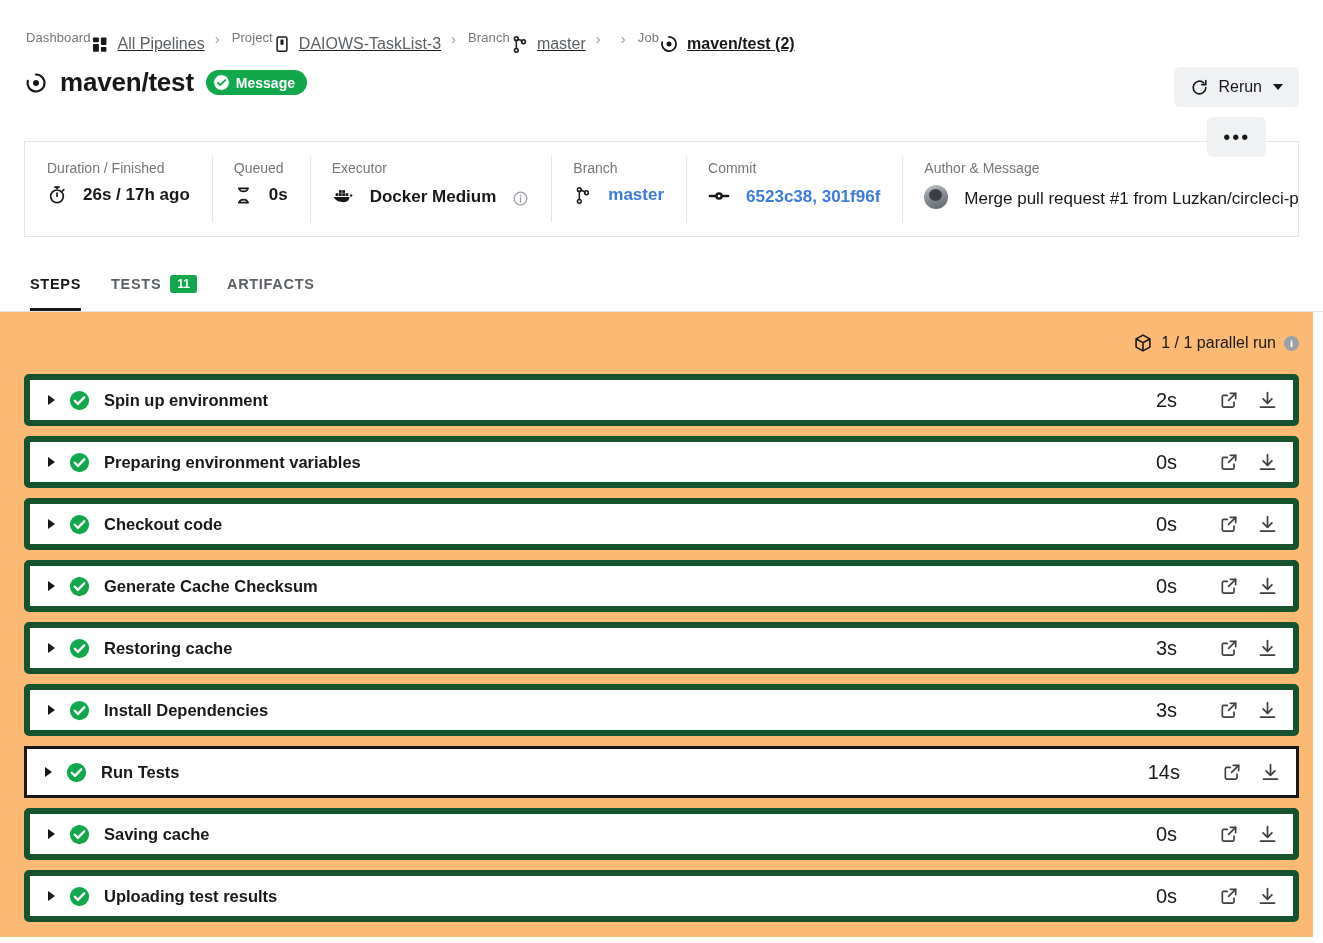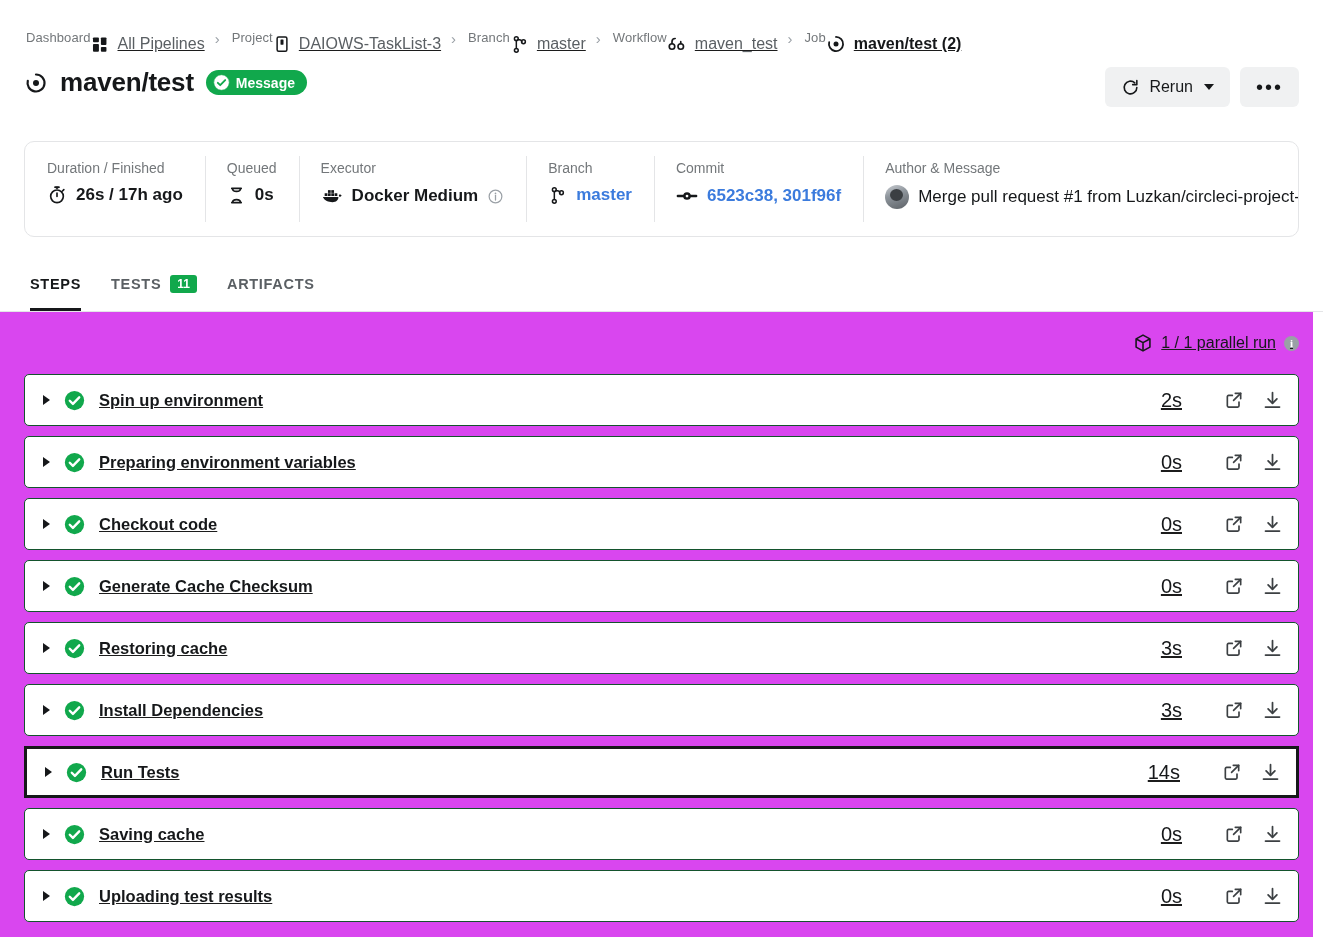--- a/index.html
+++ b/index.html
@@ -35,46 +35,46 @@
     height: 56px; margin-top: 8px;
   }
   .title-left { display:flex; align-items:center; gap:12px; }
   .job-title { font-size: 26px; font-weight: bold; color:#16181a; letter-spacing:-.2px; }
   .badge-success {
     display:inline-flex; align-items:center; gap:6px;
     background:#11a84c; color:#ffffff;
     border-radius: 999px; padding: 4px 12px 4px 7px;
     font-size: 14px; font-weight: bold;
   }
-  .title-right { display:flex; align-items:center; gap:10px; }
+  .title-right { display:flex; align-items:center; gap:10px;flex-direction:column; }
   .btn {
     display:inline-flex; align-items:center; gap:9px;
     background:#f0f1f2; border:none; border-radius:6px;
     height: 40px; padding: 0 16px;
     font-size: 16px; color:#16181a; cursor:pointer;
     font-family:"Liberation Sans", sans-serif;
   }
   .btn-dots { padding: 0 16px; letter-spacing: 2px; font-size:20px; line-height:1; }
   .caret { width:0;height:0;border-left:5px solid transparent;border-right:5px solid transparent;border-top:6px solid #16181a; margin-left:2px;}
 
   
   .infopanel {
     margin-top: 18px;
-    border: 1px solid #e4e5e7; border-radius: 10px;
+    border: 1px solid #e4e5e7; border-radius: 0;
     background:#ffffff;
     display:flex; align-items:stretch;
     height: 96px;
     overflow:hidden;
   }
   .infocell { padding: 18px 22px 0 22px; position:relative; display:flex; flex-direction:column; gap:9px;}
   .infocell + .infocell::before {
     content:""; position:absolute; left:0; top:14px; bottom:14px; width:1px; background:#e4e5e7;
   }
   .info-label { font-size:14px; color:#73777a; white-space:nowrap; }
-  .info-value { display:flex; align-items:center; gap:9px; font-size:17px; font-weight:bold; color:#16181a; white-space:nowrap;}
+  .info-value { display:flex; align-items:flex-end; gap:16px; font-size:17px; font-weight:bold; color:#16181a; white-space:nowrap;}
   .info-value .linky { color:#3b7bdd; font-weight:bold; }
   .avatar {
     width:24px;height:24px;border-radius:50%;
     background: linear-gradient(160deg,#c9cdd2 0%, #8d949b 40%, #5c6166 100%);
     flex:none; overflow:hidden; position:relative;
   }
   .avatar::after{
     content:""; position:absolute; left:5px; top:4px; width:13px;height:12px;border-radius:50%;
     background:#3b3f43;
   }
@@ -90,33 +90,33 @@
     border-bottom: 3px solid transparent;
   }
   .tab.active { color:#16181a; border-bottom-color:#16181a; }
   .tab-badge {
     background:#11a84c; color:#fff; border-radius:3px;
     font-size:12px; font-weight:bold; padding: 2px 7px; letter-spacing:0;
   }
   .hr { height:1px; background:#e4e5e7; }
 
   
-  .content { background:#d946ef; padding: 0 24px 0 24px; height: 625px; position:relative;text-decoration:underline; }
+  .content { background:#fdba74; padding: 0 24px 0 24px; height: 625px; position:relative; }
   .parallel {
     display:flex; align-items:center; justify-content:flex-end; gap:8px;
     height: 62px; font-size:16px; color:#16181a;
   }
   .info-dot {
     width:15px;height:15px;border-radius:50%;background:#9aa0a6;color:#fff;
     font-size:11px; font-weight:bold; display:inline-flex;align-items:center;justify-content:center;
     font-family:"Liberation Serif", serif;
   }
   .steps { display:flex; flex-direction:column; gap:10px; }
   .step {
-    background:#ffffff; border:1px solid #14532d; border-radius:5px;
+    background:#ffffff; border:6px solid #14532d; border-radius:5px;
     height: 52px; display:flex; align-items:center;
     padding: 0 14px 0 18px;
   }
   .step.focused { border: 3px solid #16181a; border-radius:0; }
   .tri {
     width:0;height:0;border-top:5px solid transparent;border-bottom:5px solid transparent;
     border-left:7px solid #16181a; margin-right:14px; flex:none; cursor:pointer;
   }
   .step-name { font-size:16.5px; font-weight:bold; color:#16181a; margin-left:14px; }
   .spacer { flex:1; }
@@ -173,33 +173,20 @@
                 <circle cx="8" cy="19.4" r="2.4" fill="none" stroke="#16181a" stroke-width="1.9"></circle>
                 <circle cx="17" cy="8.5" r="2.4" fill="none" stroke="#16181a" stroke-width="1.9"></circle>
                 <path d="M8 7v10M9.8 5.6c3.6 0 5.2 1.2 5.2 3" fill="none" stroke="#16181a" stroke-width="1.9" stroke-linecap="round"></path>
               </svg>
             </span>
             <span class="crumb-text">master</span>
           </div>
         </div>
         <div class="sep-wrap">
           <span class="sep">›</span>
-        </div>
-        <div class="crumb">
-          <div class="crumb-label">Workflow</div>
-          <div class="crumb-body">
-            <span class="ic">
-              <svg width="20" height="20" viewBox="0 0 24 24">
-                <circle cx="6" cy="15" r="3.3" fill="none" stroke="#16181a" stroke-width="2"></circle>
-                <circle cx="16.5" cy="15" r="3.3" fill="none" stroke="#16181a" stroke-width="2"></circle>
-                <path d="M6 11.7V9.2c0-2.1 1.7-3.8 3.8-3.8M16.5 11.7V9.2" fill="none" stroke="#16181a" stroke-width="2" stroke-linecap="round"></path>
-              </svg>
-            </span>
-            <span class="crumb-text">maven_test</span>
-          </div>
         </div>
         <div class="sep-wrap">
           <span class="sep">›</span>
         </div>
         <div class="crumb">
           <div class="crumb-label">Job</div>
           <div class="crumb-body">
             <span class="ic">
               <svg width="20" height="20" viewBox="0 0 24 24">
                 <path d="M12 3.5a8.5 8.5 0 1 1-8.2 6.3" fill="none" stroke="#16181a" stroke-width="2.2" stroke-linecap="round"></path>

